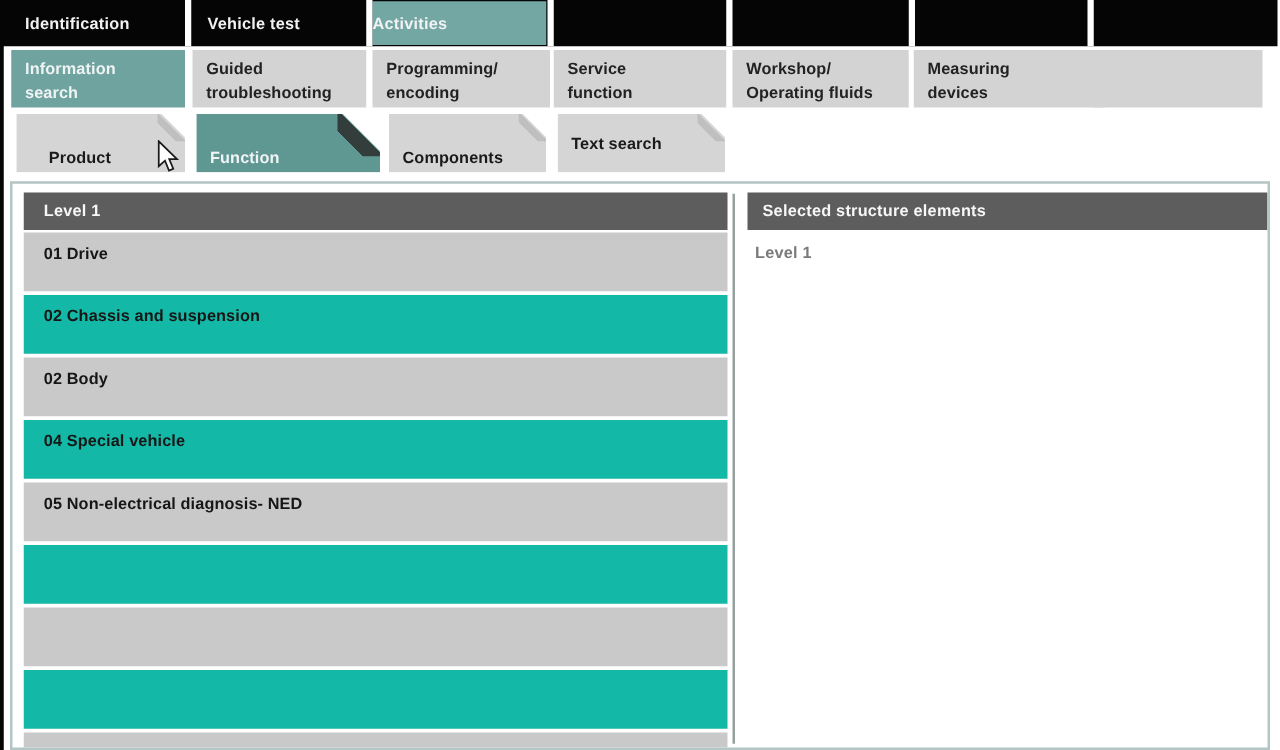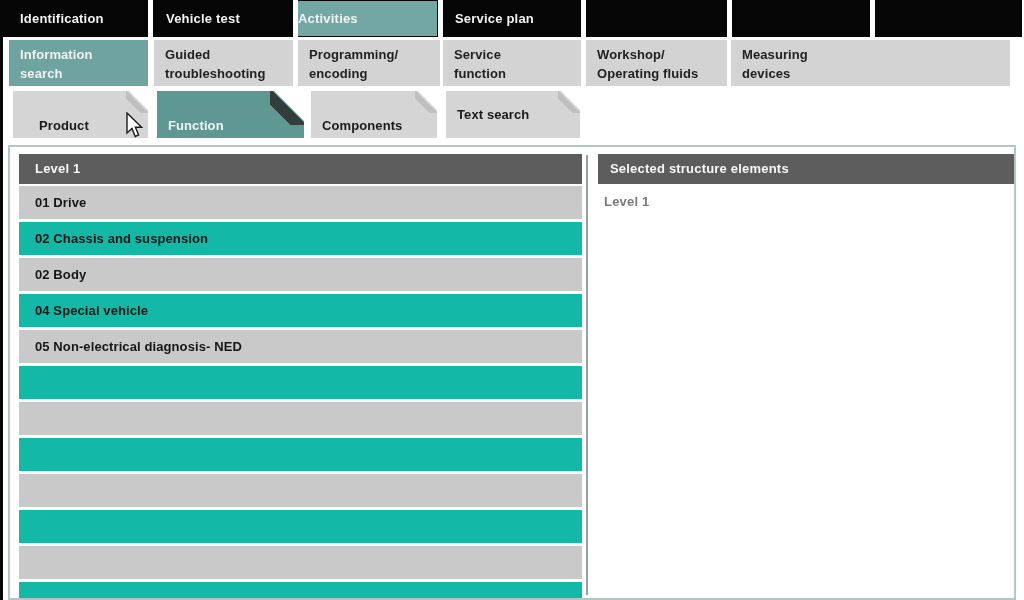--- a/index.html
+++ b/index.html
@@ -50,21 +50,21 @@
   .container{
     position:absolute;left:8px;top:145px;width:1008px;height:455px;
     box-sizing:border-box;border:2px solid #b2c6c5;background:#ffffff;overflow:hidden;
   }
   .list-panel{position:absolute;left:9px;top:7px;width:563px;}
   .panel-header{
     height:30px;line-height:30px;background:#5d5d5d;color:#f7f7f7;
     font-size:13px;font-weight:700;padding-left:16px;letter-spacing:.2px;margin-bottom:2px;
   }
   .list-row{
-    height:33px;line-height:33px;margin-top:3px;padding-left:16px;
+    height:47px;line-height:33px;margin-top:3px;padding-left:16px;
     font-size:13px;font-weight:700;color:#161616;letter-spacing:.1px;cursor:default;
   }
   .list-row.odd{background:#c9c9c9;}
   .list-row.even{background:#14b8a6;}
   .panel-divider{position:absolute;left:576px;top:8px;width:2px;height:440px;background:#97a1a0;}
   .right-panel{position:absolute;left:588px;top:7px;width:416px;}
   .right-panel .panel-header{padding-left:12px;}
   .selection-text{
     margin:10px 0 0 6px;font-size:13px;font-weight:700;color:#7a7a7a;letter-spacing:.2px;
   }
@@ -73,21 +73,20 @@
   .cursor{position:absolute;left:124px;top:112px;width:20px;height:28px;pointer-events:none;}
 </style>
 </head>
 <body>
 
 <div class="menubar">
   <div class="mb-active-bg" style="left:298px;width:139px;"></div>
   <span class="mb-label" style="left:166px;">Vehicle test</span>
   <span class="mb-label" style="left:20px;">Identification</span>
   <span class="mb-label" style="left:298px;">Activities</span>
-  <span class="mb-label" style="left:455px;">Service plan</span>
   <span class="mb-label" style="left:599px;"></span>
   <span class="mb-label" style="left:745px;"></span>
   <span class="mb-label" style="left:888px;"></span>
   <div class="mb-divider" style="left:148px;"></div>
   <div class="mb-divider" style="left:293px;"></div>
   <div class="mb-divider" style="left:438px;"></div>
   <div class="mb-divider" style="left:581px;"></div>
   <div class="mb-divider" style="left:727px;"></div>
   <div class="mb-divider" style="left:870px;"></div>
 </div>

